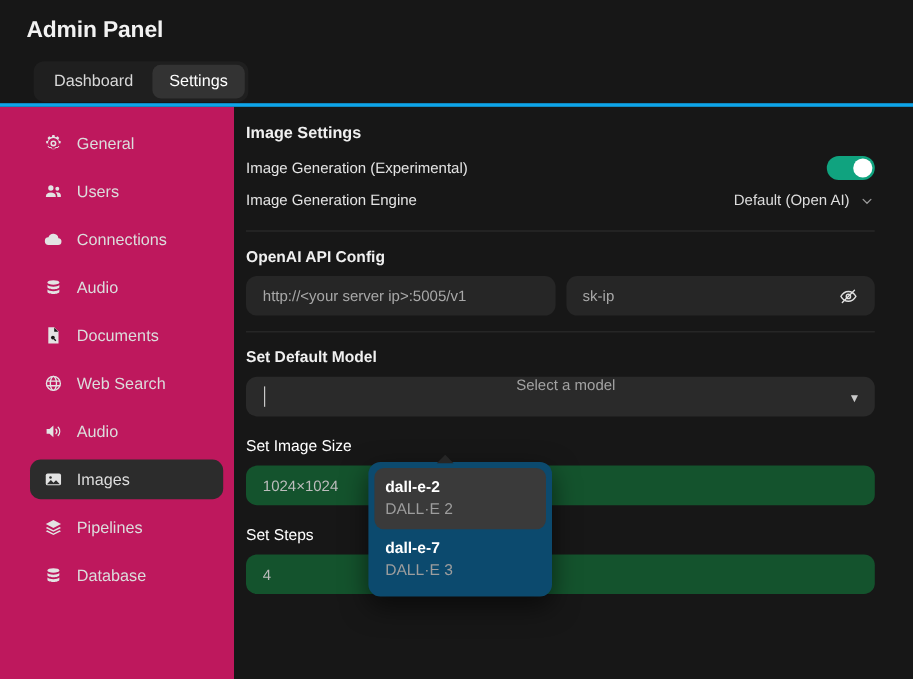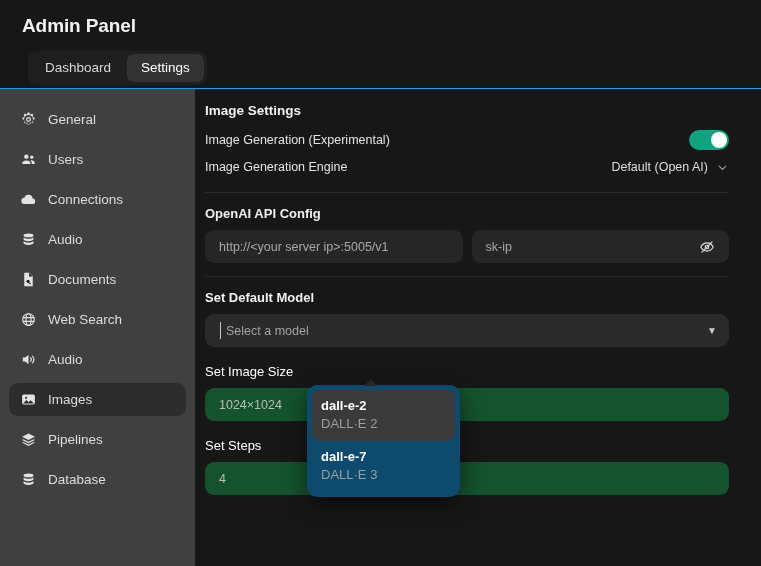--- a/index.html
+++ b/index.html
@@ -20,21 +20,21 @@
     background: #171717;
     display: flex;
     flex-direction: column;
   }
 
   
   .header {
     height: 89px;
     flex: 0 0 89px;
     padding: 12px 20px 0 20px;
-    border-bottom: 1px solid #0ea5e9;
+    border-bottom: 3px solid #0ea5e9;
     position: relative;
   }
   .page-title {
     font-size: 19px;
     font-weight: bold;
     letter-spacing: -0.1px;
     color: #f2f2f2;
     line-height: 28px;
     margin-left: 2px;
   }
@@ -66,22 +66,22 @@
   .body {
     flex: 1 1 auto;
     display: flex;
     min-height: 0;
   }
 
   
   .sidebar {
     width: 195px;
     flex: 0 0 195px;
-    padding: 14px 9px 0 9px;
-    background: #404040;
+    padding: 14px 9px 0 25px;
+    background: #be185d;
   }
   .side-item {
     display: flex;
     align-items: center;
     gap: 11px;
     height: 33px;
     padding: 0 11px;
     border-radius: 9px;
     margin-bottom: 7px;
     cursor: pointer;
@@ -215,20 +215,21 @@
     background: #2a2a2a;
     border-radius: 9px;
     height: 33px;
     display: flex;
     align-items: center;
     padding: 0 12px 0 16px;
     font-size: 12.5px;
     color: #a3a3a3;
     position: relative;
     cursor: text;
+    flex-direction: column;
   }
   .select-box .caret-text {
     position: absolute;
     left: 15px;
     top: 8px;
     width: 1px;
     height: 17px;
     background: #c9c9c9;
   }
   .select-box .ph { margin-left: 5px; }

